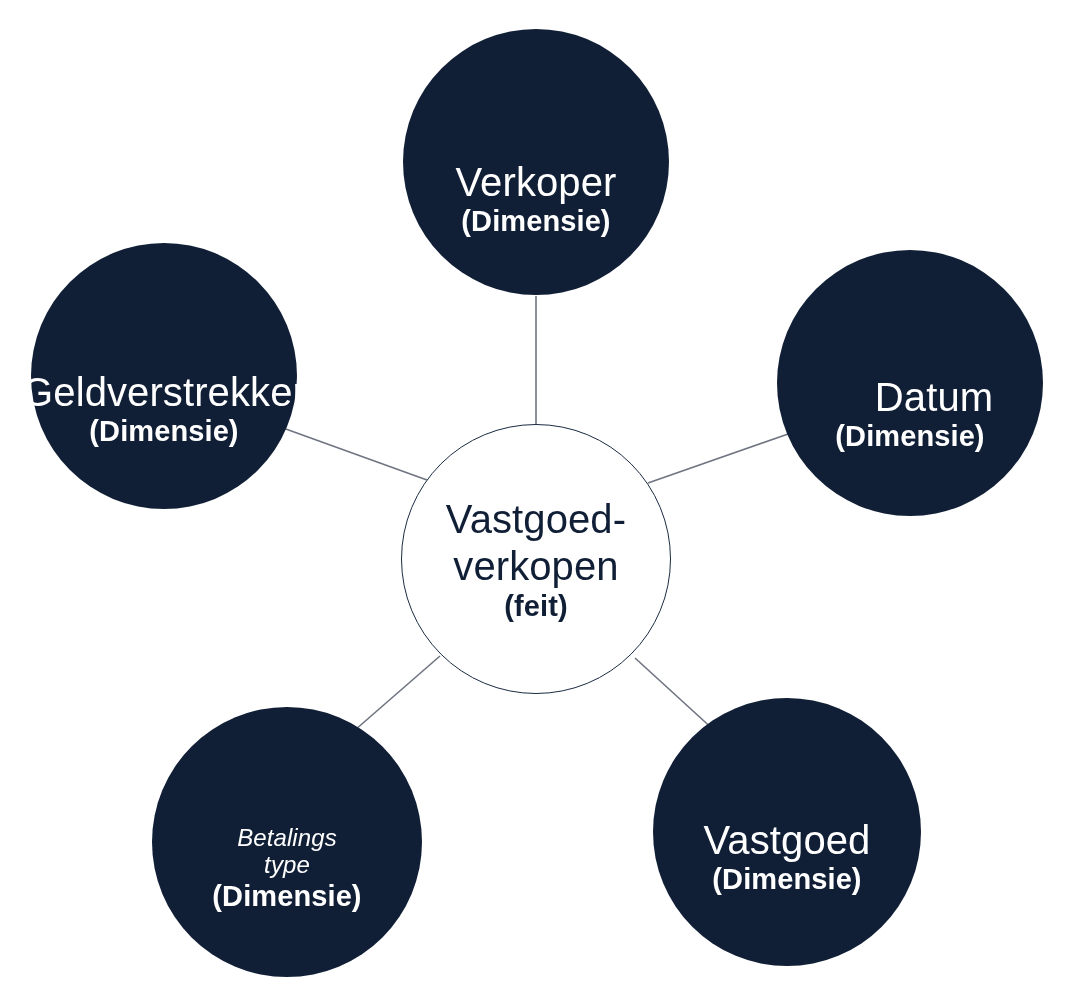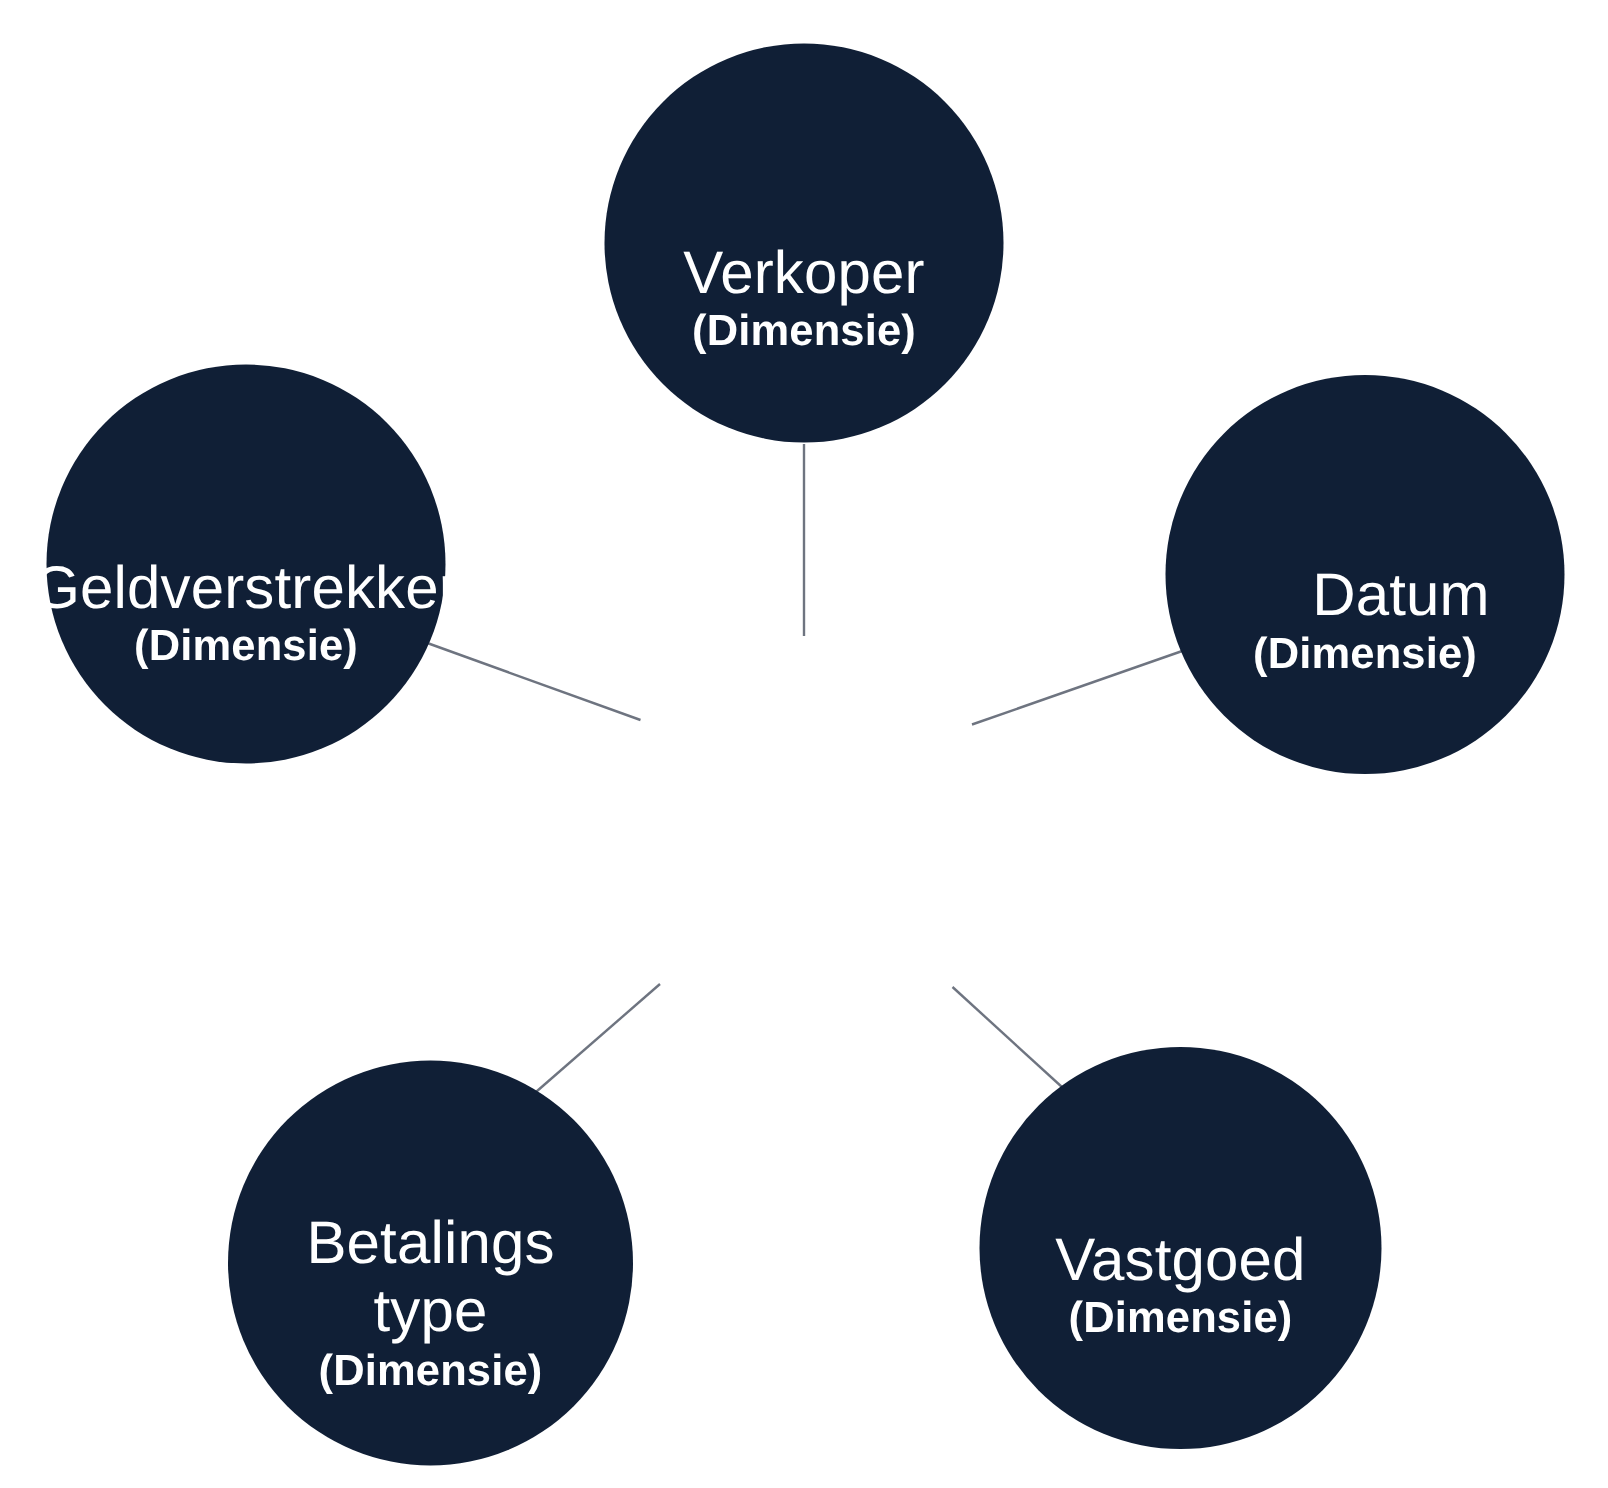--- a/index.html
+++ b/index.html
@@ -110,21 +110,21 @@
   #node-datum .node-subtitle { font-size: 29px; margin-top: 3px; }
 
   #node-betalingstype {
     left: 152px;
     top: 707px;
     width: 270px;
     height: 270px;
     z-index: 2;
     padding-top: 52px;
   }
-  #node-betalingstype .node-title { font-size: 40px; line-height: 1.12; }
+  #node-betalingstype .node-title { font-size: 24px; line-height: 1.12; font-style: italic; }
   #node-betalingstype .node-subtitle { font-size: 29px; margin-top: 2px; }
 
   #node-vastgoed {
     left: 653px;
     top: 698px;
     width: 268px;
     height: 268px;
     z-index: 2;
     padding-top: 50px;
   }
@@ -163,14 +163,19 @@
     <div class="node-title">Betalings</div>
     <div class="node-title">type</div>
     <div class="node-subtitle">(Dimensie)</div>
   </div>
 
   <div class="node node-dimension" id="node-vastgoed">
     <div class="node-title">Vastgoed</div>
     <div class="node-subtitle">(Dimensie)</div>
   </div>
 
+  <div class="node node-fact" id="node-fact">
+    <div class="node-title">Vastgoed-</div>
+    <div class="node-title">verkopen</div>
+    <div class="node-subtitle">(feit)</div>
+  </div>
 
 </div>
 
 </body></html>

